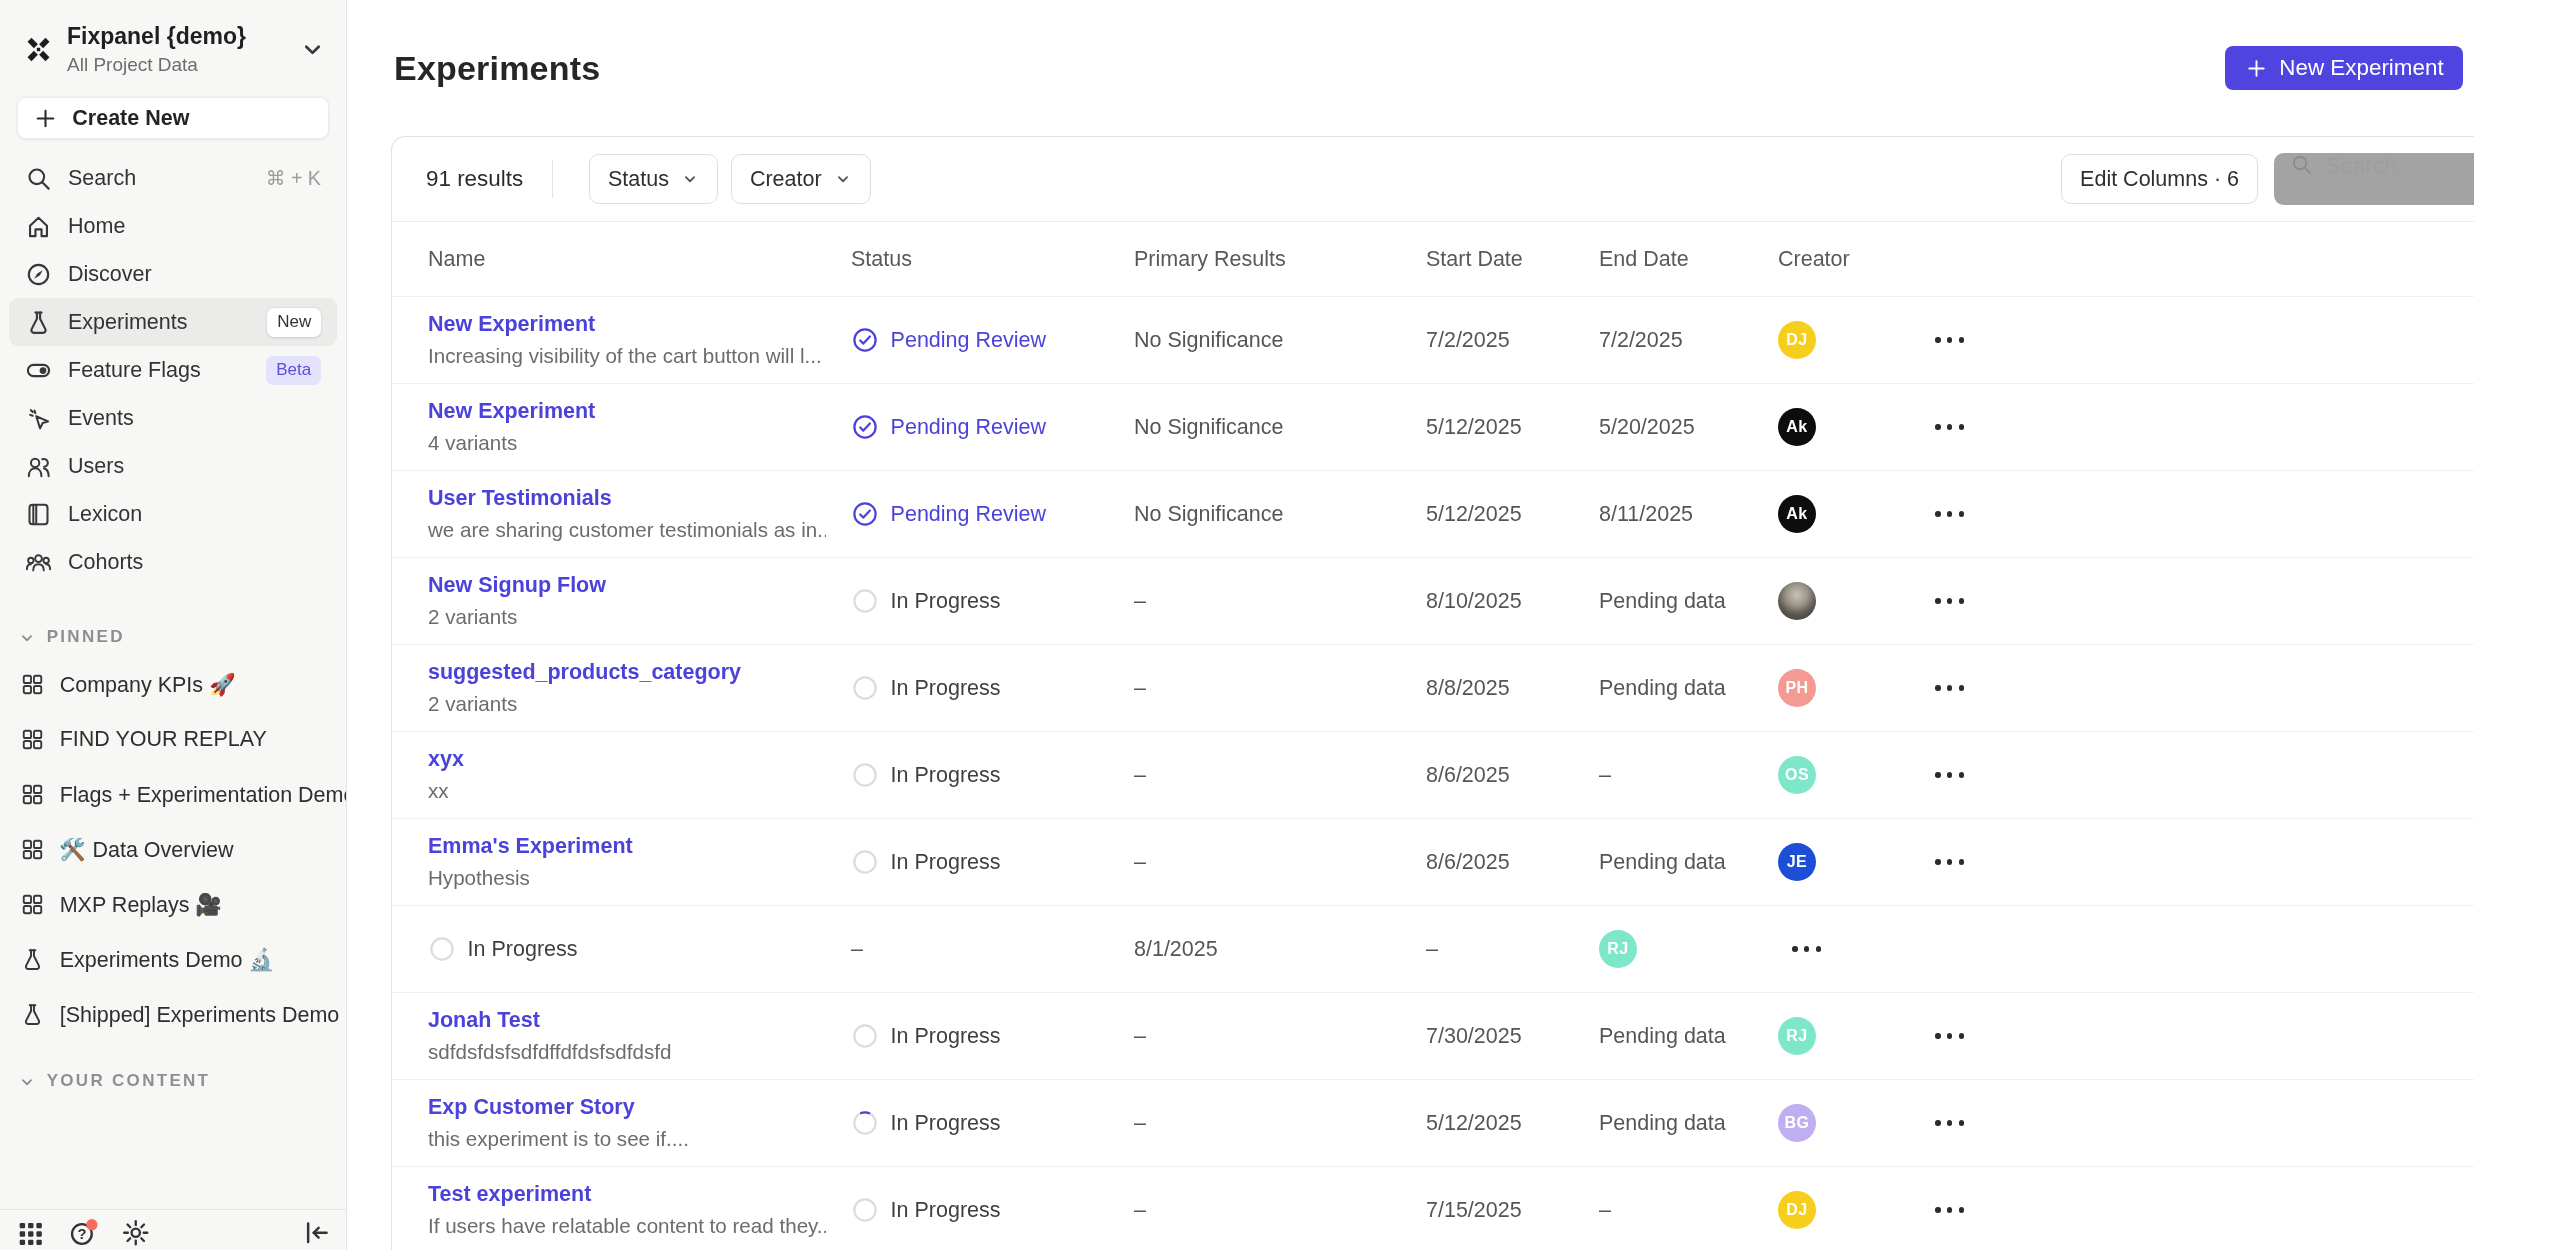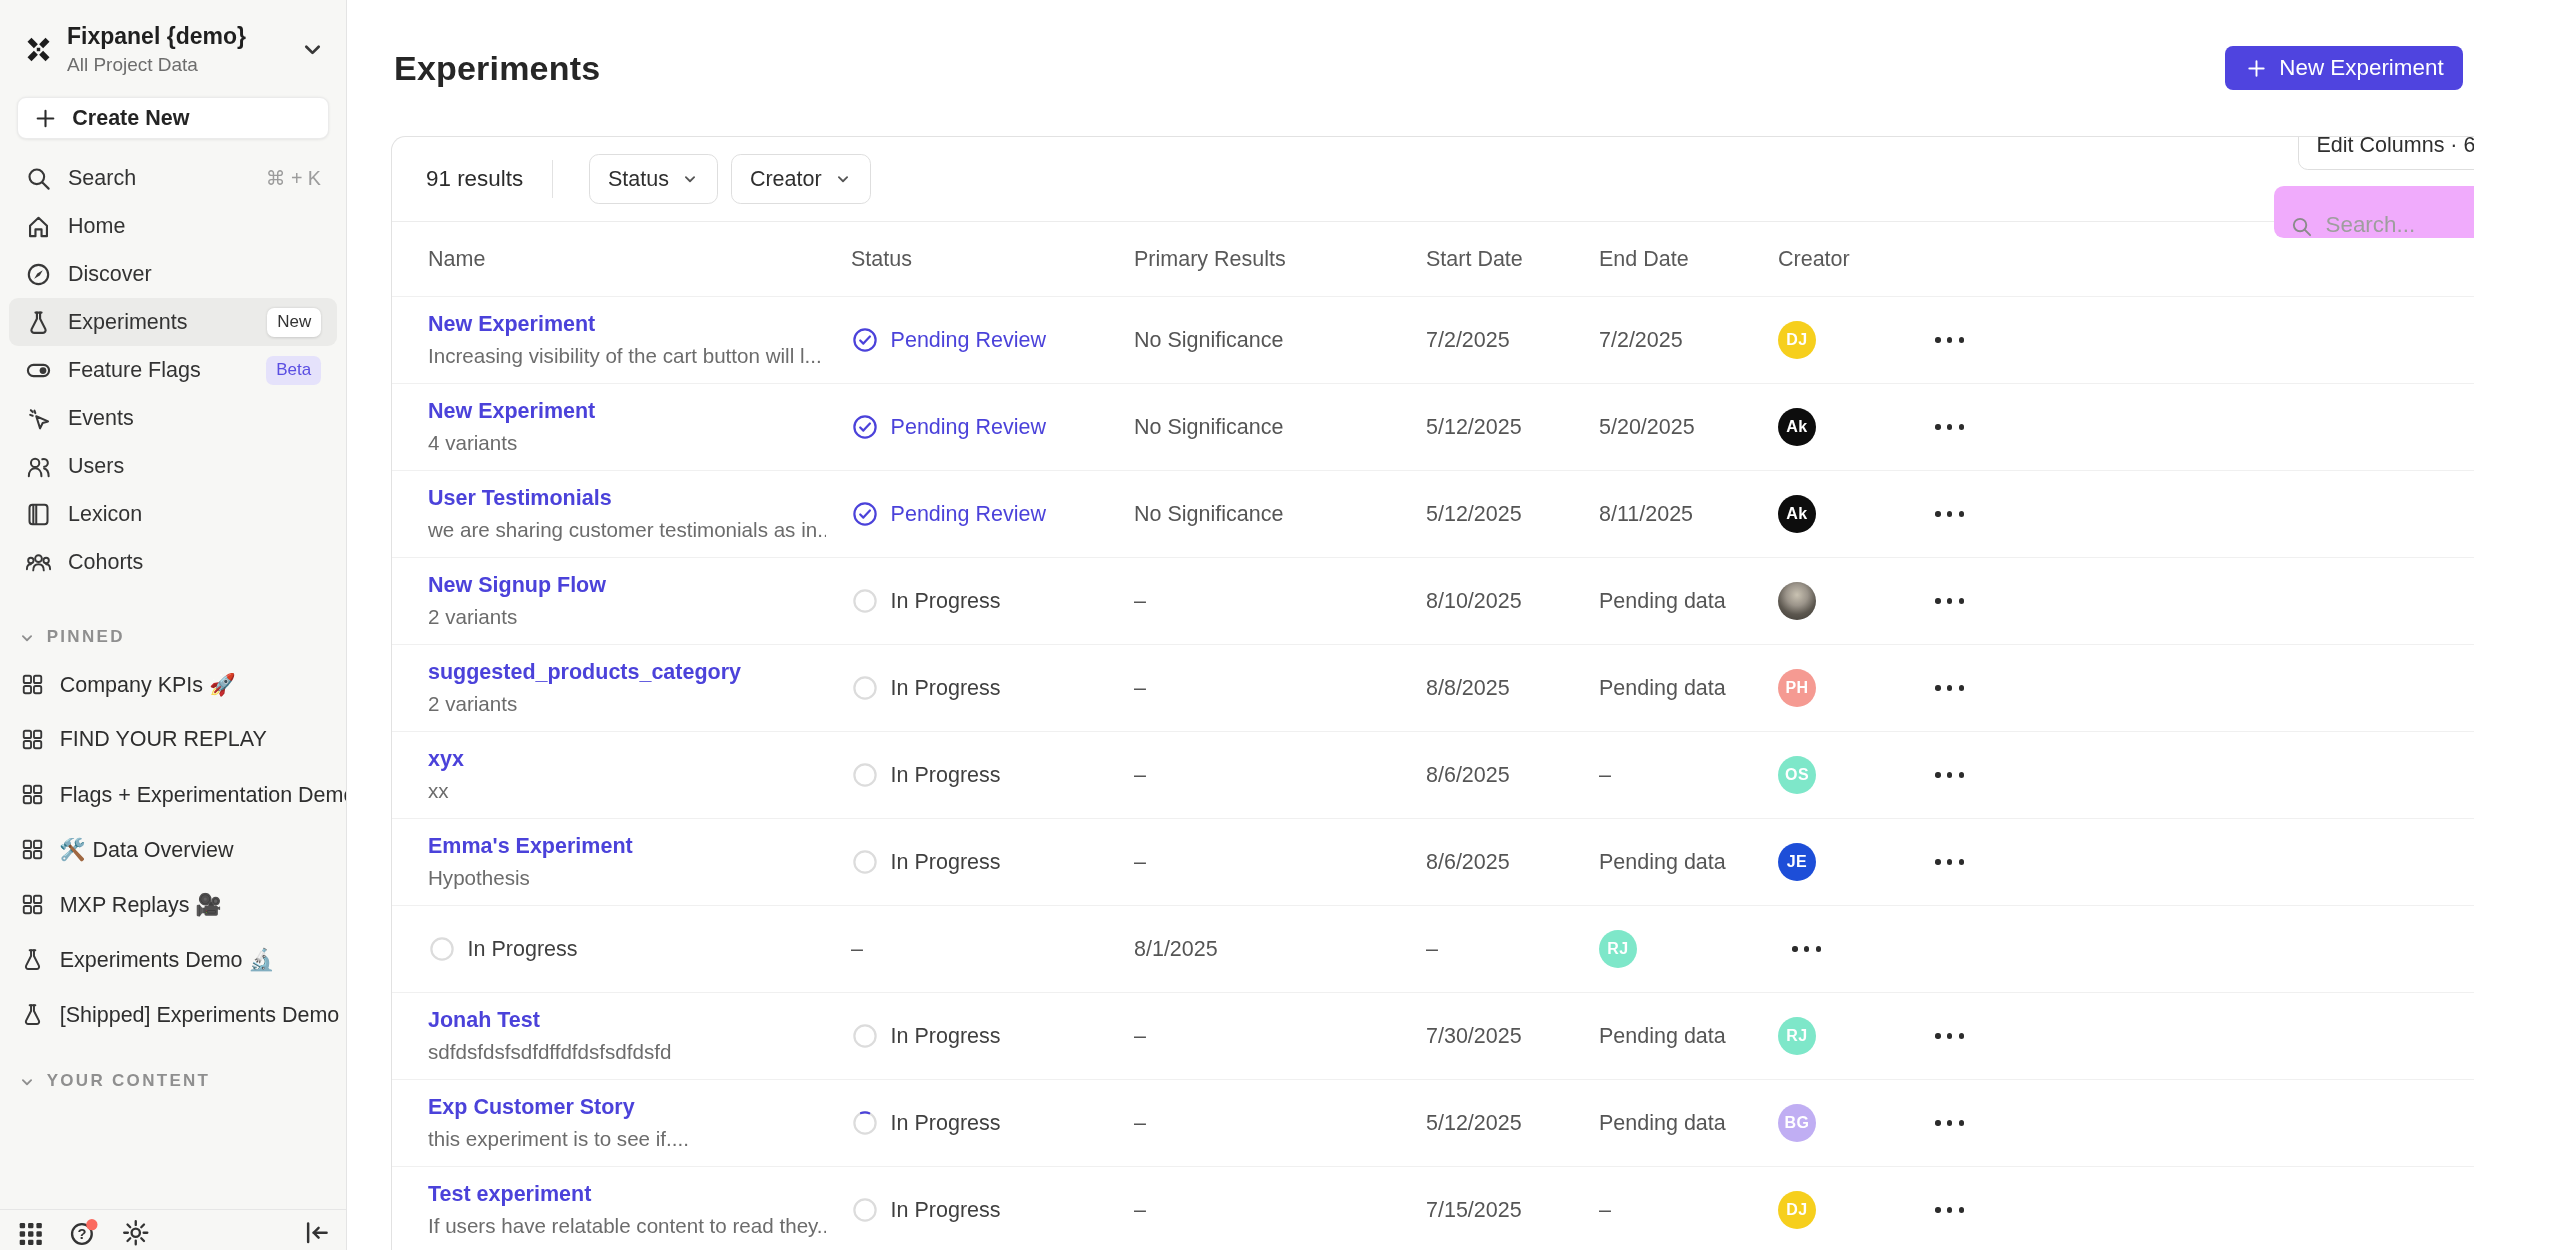--- a/index.html
+++ b/index.html
@@ -49,22 +49,22 @@
 
   .card { position:relative; margin-left:44px; width:2155px; height:1114px; background:#fff;
     border:0.9px solid #e2e2e2; border-bottom:none; border-radius:14.3px 14.3px 0 0; overflow:hidden; }
   .toolbar { height:84px; display:flex; align-items:center; padding:0 27px 0 34px; }
   .results { font-size:22.4px; color:#2b2b2b; }
   .vdiv { width:0.9px; height:38px; background:#e2e2e2; margin:0 36px 0 29px; }
   .chip { height:50px; border:0.9px solid #dedede; border-radius:9.8px; background:#fff; display:flex; align-items:center;
     gap:12.5px; padding:0 18px; font-size:21.5px; color:#2f2f2f; font-family:inherit; cursor:pointer; }
   .chip + .chip { margin-left:12.5px; }
   .chev { width:18px; height:18px; color:#555; }
-  .toolbar-right { margin-left:auto; display:flex; align-items:center; gap:16px;flex-direction:column; }
-  .searchbox { width:244px; height:52px; background:#f0abfc; border-radius:9.8px; display:flex; align-items:flex-end; gap:12.5px; padding:0 16px; }
+  .toolbar-right { margin-left:auto; display:flex; align-items:center; gap:16px; }
+  .searchbox { width:244px; height:52px; background:#a3a3a3; border-radius:9.8px; display:flex; align-items:flex-start; gap:12.5px; padding:0 16px; }
   .searchbox .icon { width:23px; height:23px; color:#8b8b8b; }
   .searchbox input { border:none; background:transparent; outline:none; width:100%; font-size:22.4px; color:#333; font-family:inherit; }
   .searchbox input::placeholder { color:#9e9e9e; }
 
   .thead, .trow { display:grid; grid-template-columns:423px 283px 292px 173px 179px 143px 1fr; padding-left:36px; align-items:center; }
   .thead { height:75px; border-top:0.9px solid #ececec; font-size:21.5px; color:#595959; }
   .trow { height:87px; border-top:0.9px solid #f0f0f0; }
   .cell-name { padding-right:25px; overflow:hidden; }
   .exp-name { display:block; font-size:21.5px; font-weight:700; color:#4b42da; white-space:nowrap; overflow:hidden; text-decoration:none; cursor:pointer; }
   .exp-desc { margin-top:6.3px; font-size:20.6px; color:#6c6c6c; white-space:nowrap; overflow:hidden; }

